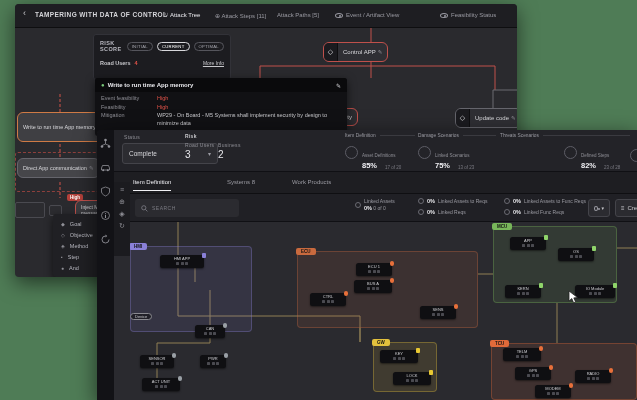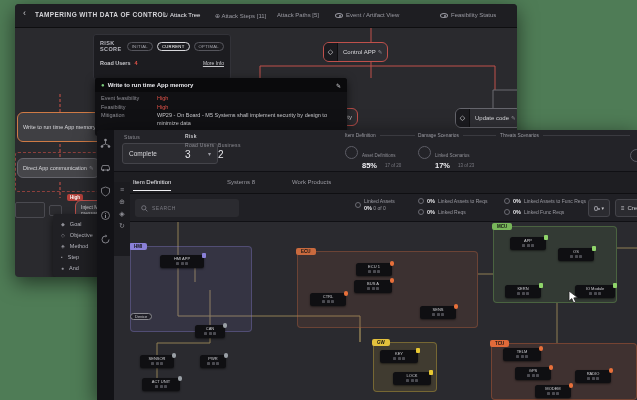--- a/index.html
+++ b/index.html
@@ -78,21 +78,21 @@
   #status-dd { position:absolute; left:8px; top:13px; width:96px; height:21px; background:#2c2c31;
     border:1px solid #44444a; border-radius:3px; display:flex; align-items:center; padding:0 6px; }
   #status-dd .dd-val { color:#d8d8dc; font-size:6.5px; }
   #status-dd .dd-ar { margin-left:auto; color:#9a9aa2; font-size:6px; }
   .risk-num { position:absolute; color:#e8e8ec; font-size:10px; }
   .sec-title { position:absolute; top:3px; display:flex; align-items:center; gap:4px; color:#9a9aa2; font-size:4.8px; white-space:nowrap; }
   .sec-title::after { content:""; flex:1; height:1px; background:#3a3a40; }
   .metric { position:absolute; top:13px; display:flex; gap:4px; }
   .mcircle { width:13px; height:13px; border:1.5px solid #5d5d66; border-radius:50%; margin-top:3px; }
   .mtexts .mlabel { color:#8f8f96; font-size:4.5px; white-space:nowrap; }
-  .mtexts .mrow { display:flex; align-items:center; gap:8px; }
+  .mtexts .mrow { display:flex; align-items:flex-end; gap:8px; }
   .mtexts .mpct { color:#f0f0f4; font-size:7.5px; font-weight:bold; }
   .mtexts .msub { color:#7a7a82; font-size:4.5px; }
 
   #app-tabs { position:absolute; left:17px; top:42px; width:523px; height:22px; background:#1e1e22; border-bottom:1px solid #0f0f12; }
   .app-tab { position:absolute; top:7px; font-size:6px; color:#9a9aa2; white-space:nowrap; padding-bottom:5px; }
   .app-tab.active { color:#f0f0f4; border-bottom:1.5px solid #f0f0f4; }
 
   #app-toolbar { position:absolute; left:17px; top:64px; width:523px; height:28px; background:#202025; border-bottom:1px solid #101014; overflow:hidden; }
   #search-box { position:absolute; left:21px; top:5px; width:104px; height:18px; background:#2b2b30; border-radius:3px;
     display:flex; align-items:center; gap:4px; padding:0 6px; }
@@ -314,22 +314,30 @@
         <span class="mtexts"><span class="mlabel">Asset Definitions</span>
           <span class="mrow">
               <span class="mpct">85%</span>
               <span class="msub">17 of 20</span>
             </span></span>
       </div>
       <div class="metric" style="left:304px;">
         <span class="mcircle"></span>
         <span class="mtexts"><span class="mlabel">Linked Scenarios</span>
           <span class="mrow">
-              <span class="mpct">17%</span>
+              <span class="mpct">75%</span>
               <span class="msub">13 of 23</span>
+            </span></span>
+      </div>
+      <div class="metric" style="left:450px;">
+        <span class="mcircle"></span>
+        <span class="mtexts"><span class="mlabel">Defined Steps</span>
+          <span class="mrow">
+              <span class="mpct">82%</span>
+              <span class="msub">23 of 28</span>
             </span></span>
       </div>
       <span class="mcircle" style="position:absolute; left:516px; top:16px;"></span>
     </div>
 
     <div id="app-tabs">
       <span class="app-tab active" style="left:19px;">Item Definition</span>
       <span class="app-tab" style="left:113px;">Systems 8</span>
       <span class="app-tab" style="left:178px;">Work Products</span>
     </div>

